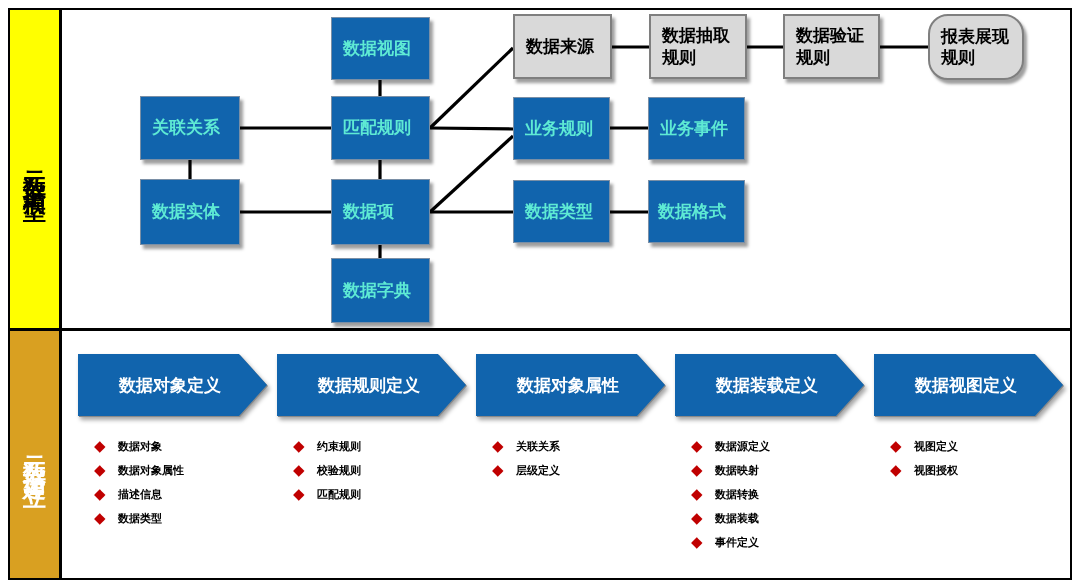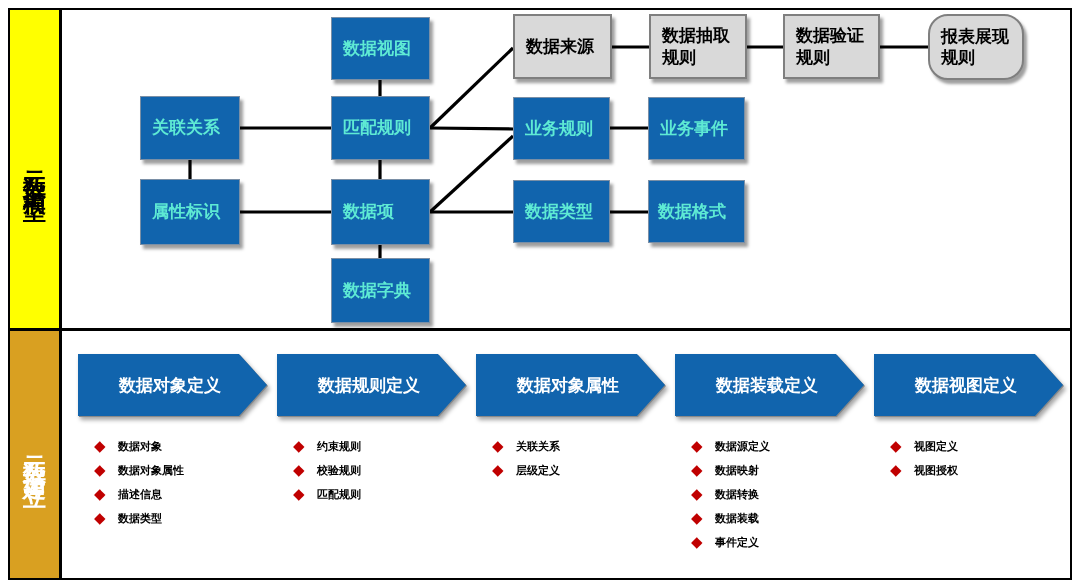--- a/index.html
+++ b/index.html
@@ -78,21 +78,21 @@
       <div class="node blue" style="left: 331px; top: 17px; width: 99px; height: 63px;">
         <span class="node-label">数据视图</span>
       </div>
       <div class="node blue" style="left: 140px; top: 96px; width: 100px; height: 64px;">
         <span class="node-label">关联关系</span>
       </div>
       <div class="node blue" style="left: 331px; top: 96px; width: 99px; height: 64px;">
         <span class="node-label">匹配规则</span>
       </div>
       <div class="node blue" style="left: 140px; top: 179px; width: 100px; height: 66px;">
-        <span class="node-label">属性标识</span>
+        <span class="node-label">数据实体</span>
       </div>
       <div class="node blue" style="left: 331px; top: 179px; width: 99px; height: 66px;">
         <span class="node-label">数据项</span>
       </div>
       <div class="node blue" style="left: 331px; top: 258px; width: 99px; height: 65px;">
         <span class="node-label">数据字典</span>
       </div>
       <div class="node gray" style="left: 513px; top: 14px; width: 99px; height: 65px;">
         <span class="node-label">数据来源</span>
       </div>

